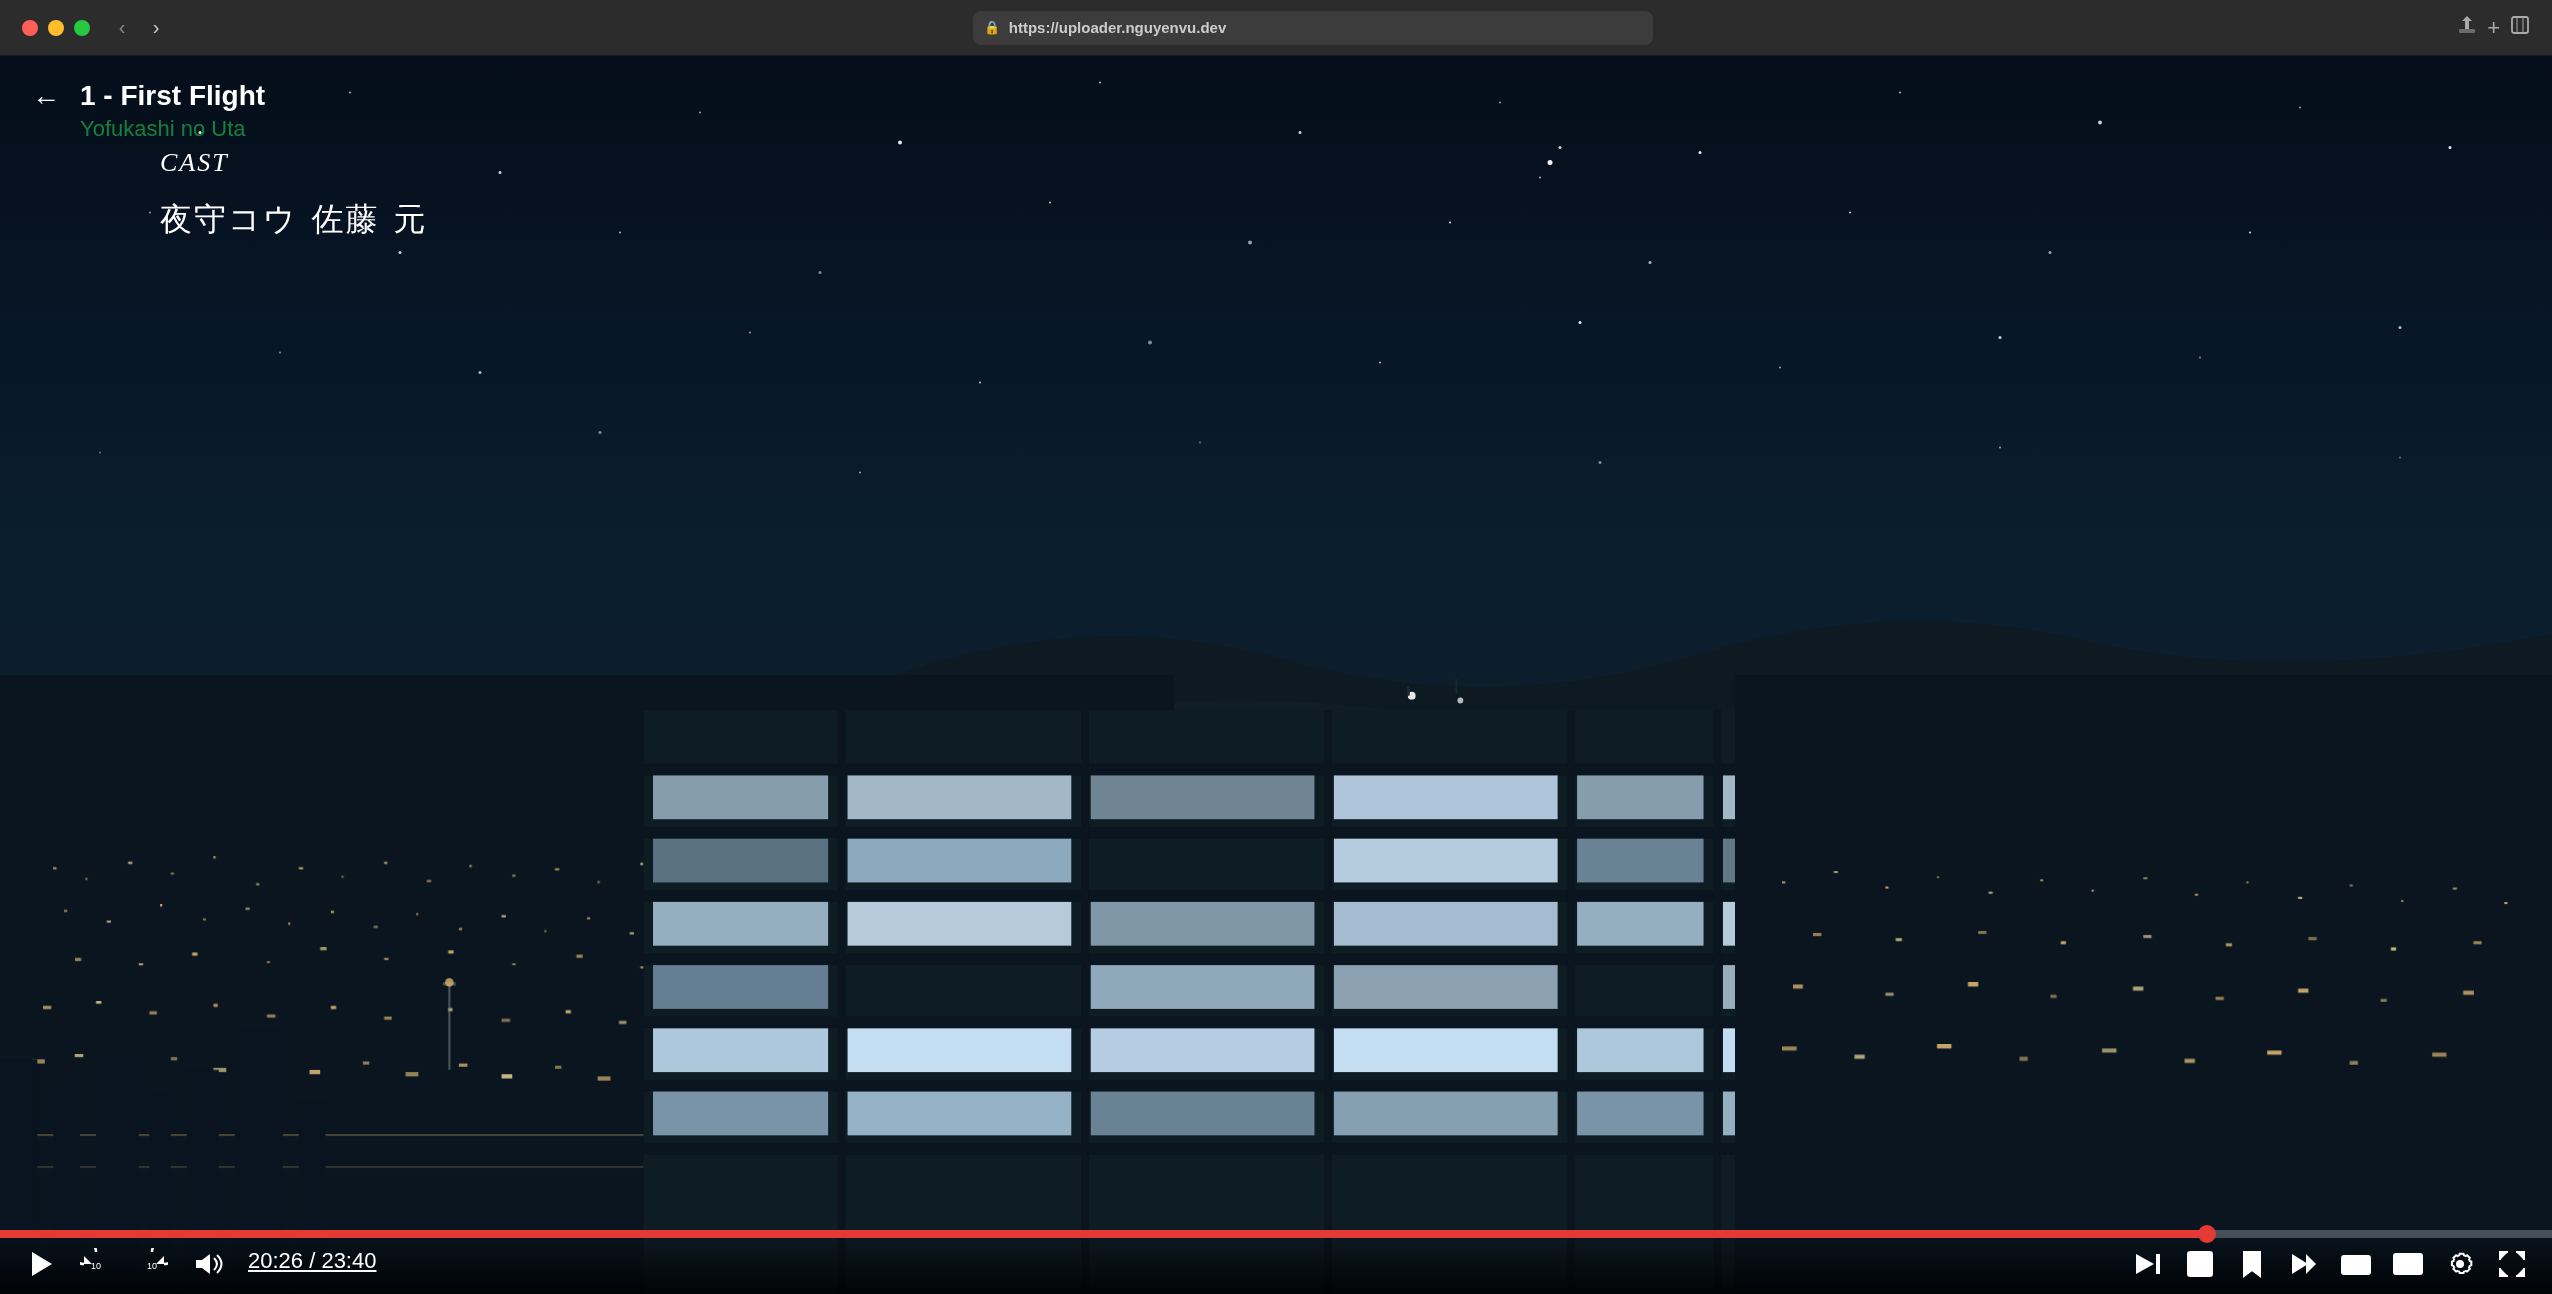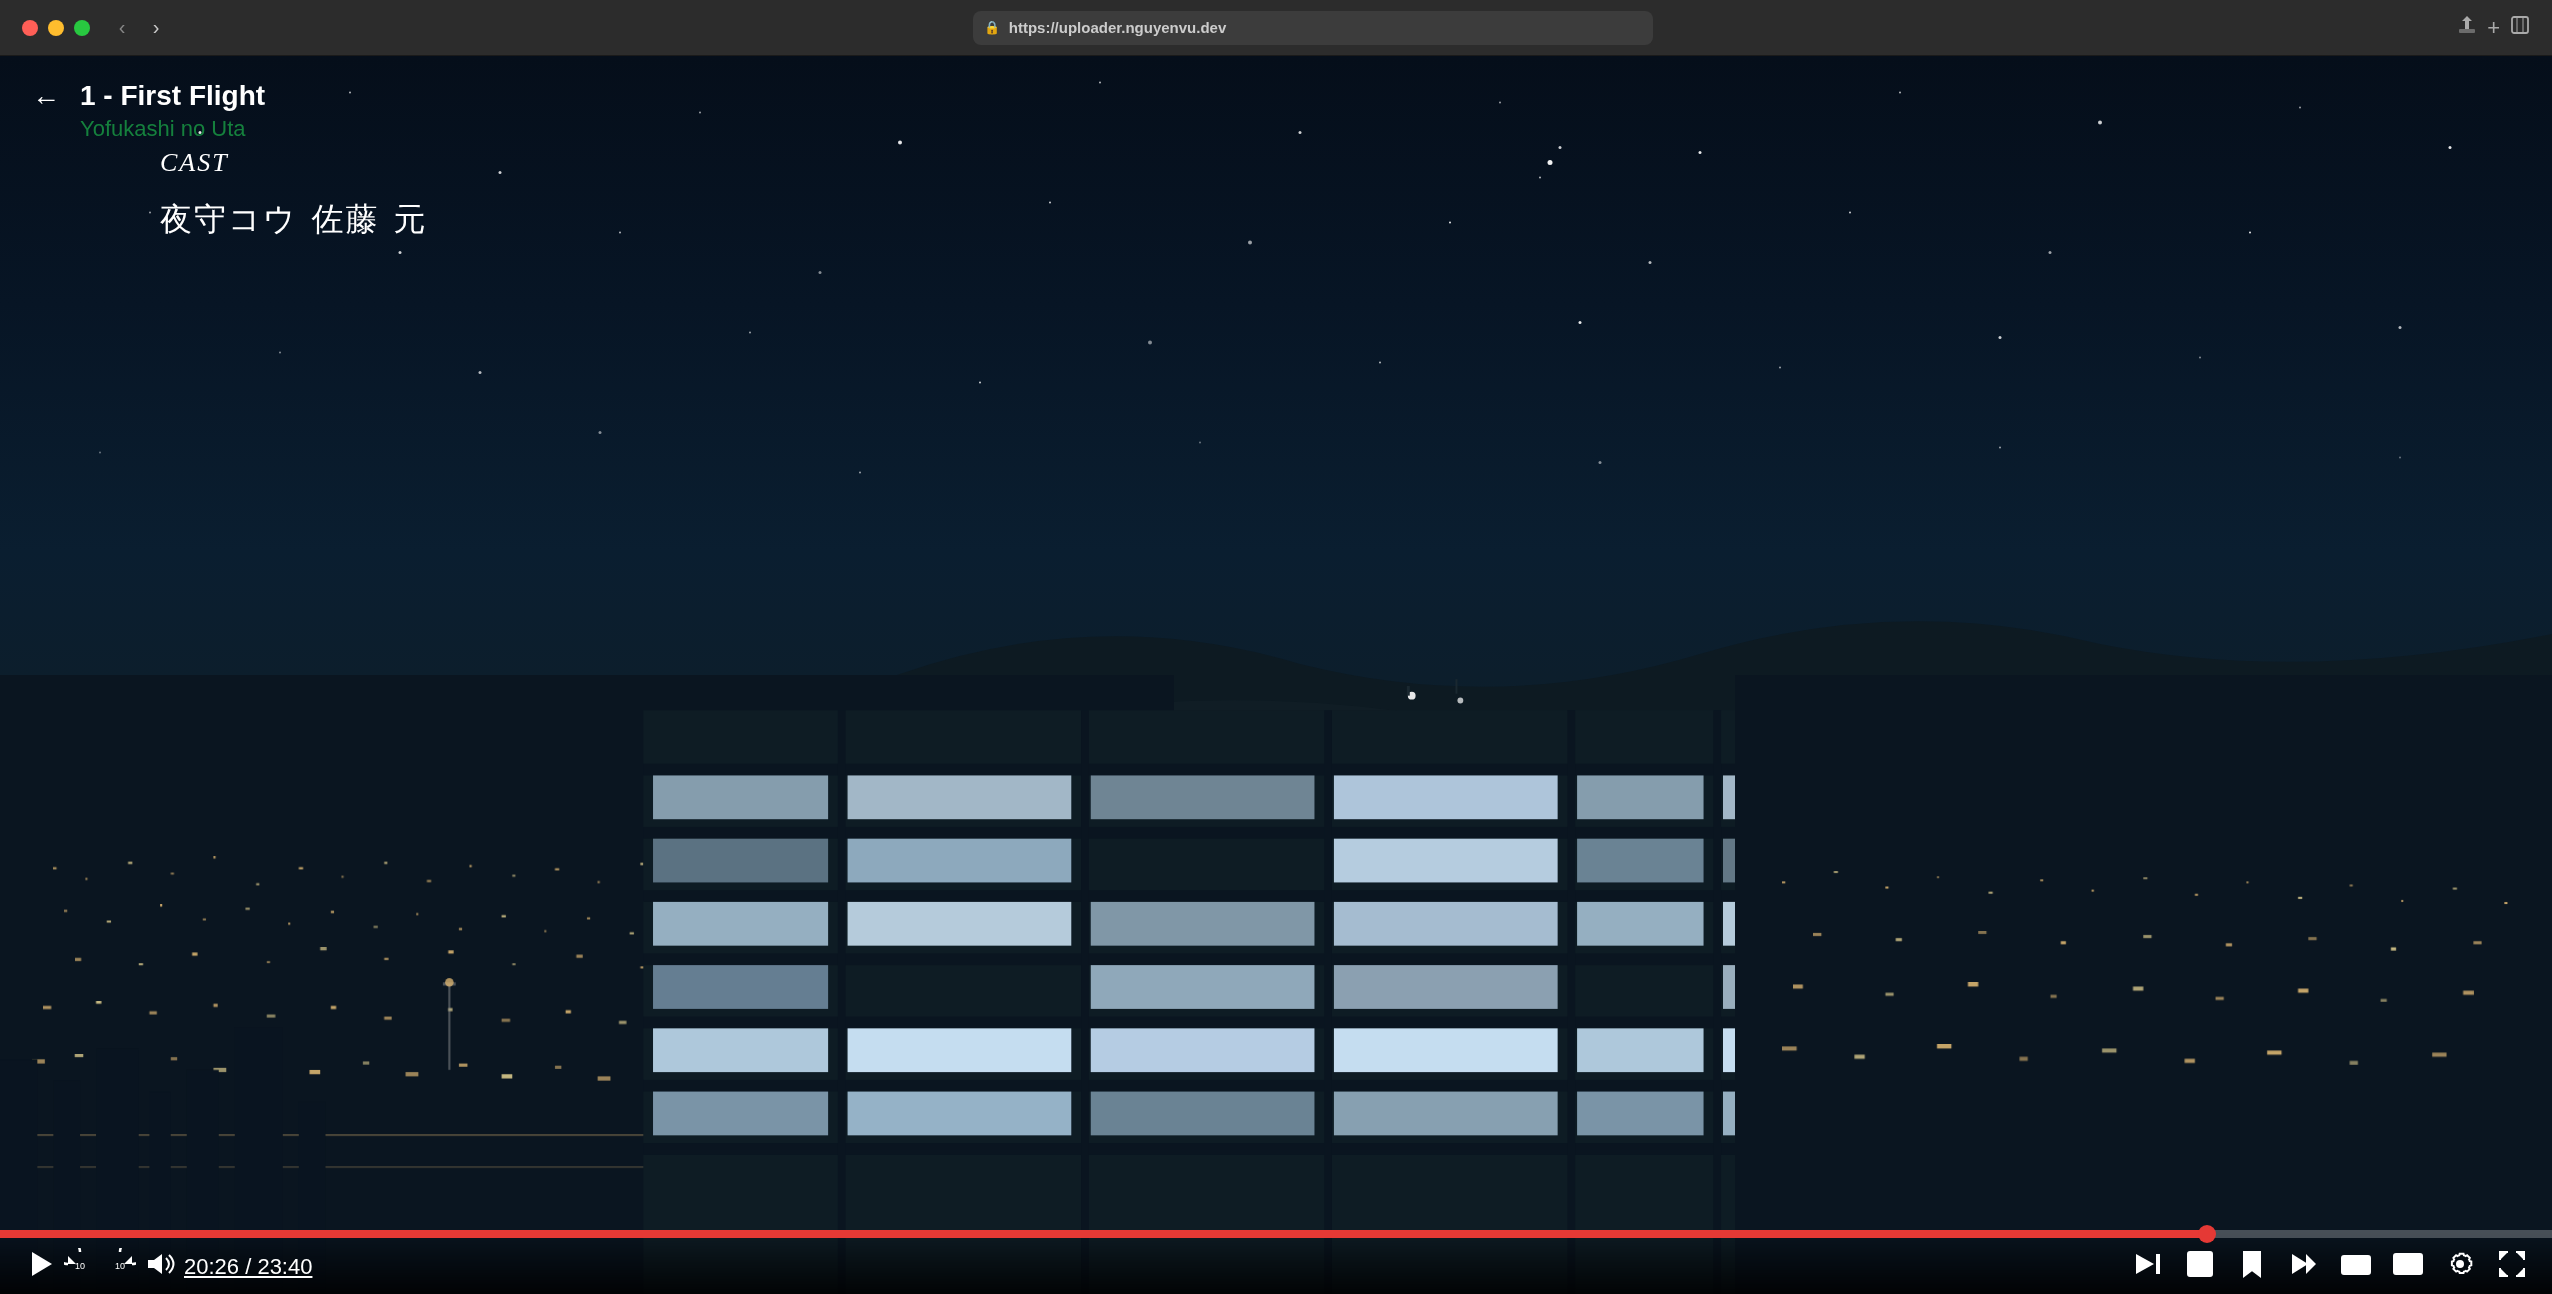--- a/index.html
+++ b/index.html
@@ -258,22 +258,22 @@
 
     .controls-row {
       display: flex;
       align-items: center;
       justify-content: space-between;
       padding: 10px 24px 14px;
     }
 
     .controls-left {
       display: flex;
-      align-items: flex-end;
-      gap: 8px;
+      align-items: flex-start;
+      gap: 24px;
     }
 
     .controls-right {
       display: flex;
       align-items: center;
       gap: 20px;
     }
 
     .ctrl-btn {
       color: white;

